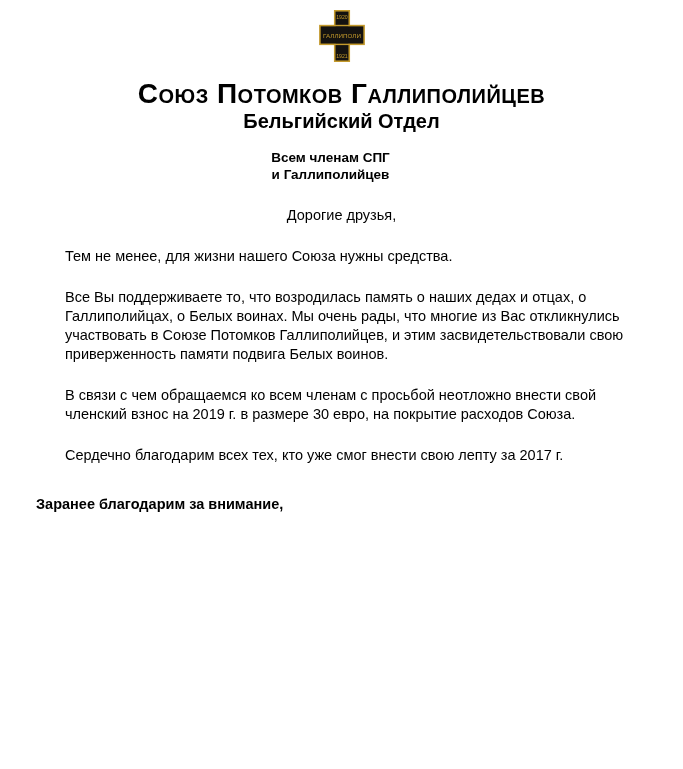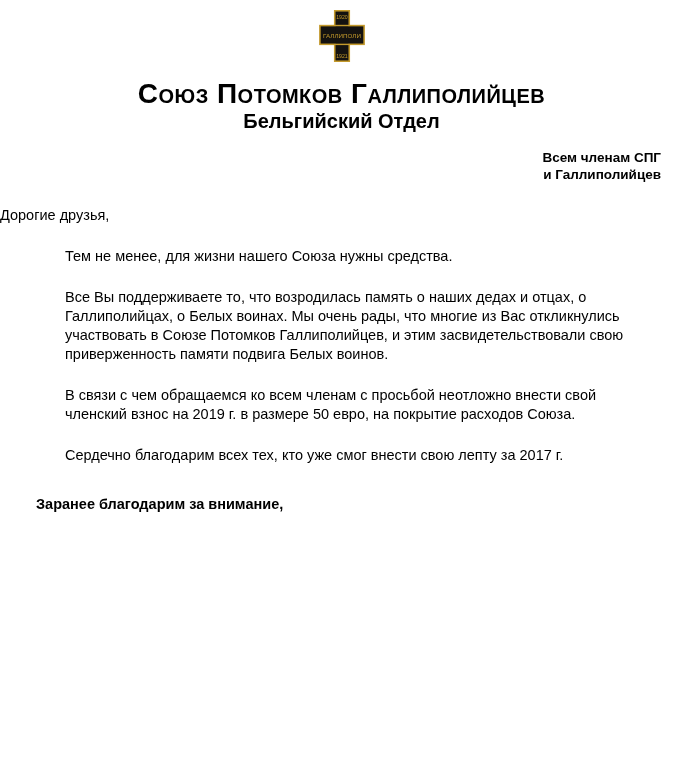--- a/index.html
+++ b/index.html
@@ -30,27 +30,28 @@
     letter-spacing: 0.5px;
   }
   .subtitle {
     text-align: center;
     font-size: 20px;
     font-weight: bold;
   }
   .addressee {
     margin-top: 16px;
     margin-right: 22px;
-    text-align: right;
+    text-align: center;
     font-size: 13.5px;
     font-weight: bold;
     line-height: 17px;
   }
   .salutation {
     margin-top: 24px;
+    text-align: center;
     font-size: 14.5px;
   }
   .body-text {
     margin-top: 24px;
     margin-left: 65px;
     margin-right: 28px;
     font-size: 14.5px;
     line-height: 19px;
   }
   .body-text p {
@@ -90,21 +91,21 @@
   <div class="addressee">
     <div>Всем членам СПГ</div>
     <div>и Галлиполийцев</div>
   </div>
 
   <div class="salutation">Дорогие друзья,</div>
 
   <div class="body-text">
     <p>Тем не менее, для жизни нашего Союза нужны средства.</p>
     <p>Все Вы поддерживаете то, что возродилась память о наших дедах и отцах, о Галлиполийцах, о Белых воинах. Мы очень рады, что многие из Вас откликнулись участвовать в Союзе Потомков Галлиполийцев, и этим засвидетельствовали свою приверженность памяти подвига Белых воинов.</p>
-    <p>В связи с чем обращаемся ко всем членам с просьбой неотложно внести свой членский взнос на 2019 г. в размере 50 евро, на покрытие расходов Союза.</p>
+    <p>В связи с чем обращаемся ко всем членам с просьбой неотложно внести свой членский взнос на 2019 г. в размере 30 евро, на покрытие расходов Союза.</p>
     <p>Сердечно благодарим всех тех, кто уже смог внести свою лепту за 2017 г.</p>
   </div>
 
   <div class="closing">
     <div class="thanks">Заранее благодарим за внимание,</div>
 
   </div>
 
 </div>
 

